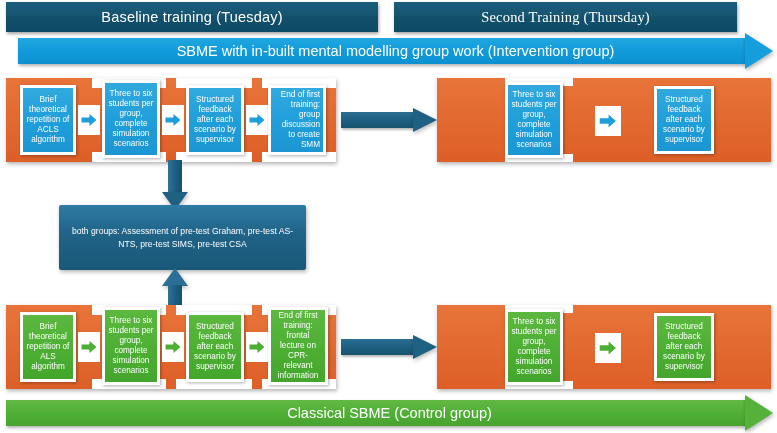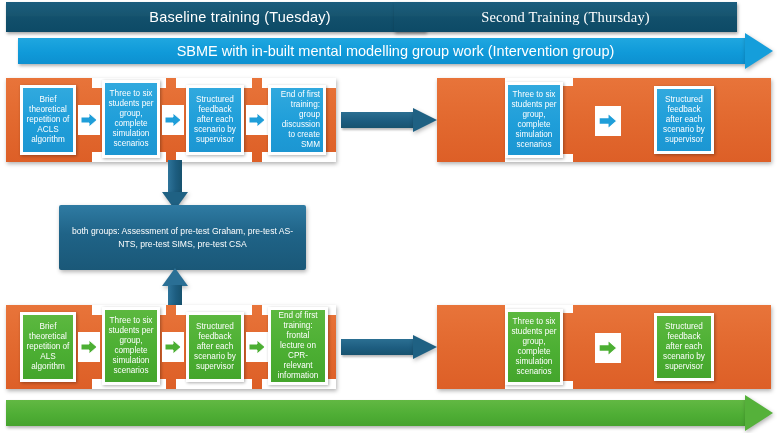--- a/index.html
+++ b/index.html
@@ -13,21 +13,21 @@
   .stage{position:absolute;left:0;top:0;width:777px;height:433px;}
 
   
   .hdr{
     position:absolute;top:2px;height:30px;
     background:linear-gradient(to bottom,#1b5d7e 0%,#17556f 45%,#12506c 50%,#0d4a66 100%);
     color:#ffffff;display:flex;align-items:center;justify-content:center;
     font-size:14.5px;letter-spacing:.2px;
     box-shadow:1px 2px 3px rgba(0,0,0,.35);
   }
-  .hdr-left{left:6px;width:372px;padding-left:48px;}
+  .hdr-left{left:6px;width:372px;}
   .hdr-right{left:394px;width:343px;font-family:Liberation Serif, serif;}
 
   
   .banner{
     position:absolute;height:26px;display:flex;align-items:center;justify-content:center;
     color:#ffffff;font-size:14.5px;
   }
   .banner .body{
     position:absolute;left:0;top:0;bottom:0;right:28px;
   }
@@ -261,15 +261,16 @@
         <path d="M1 5 H9 V1 L17 8 L9 15 V11 H1 Z" fill="#4caf33" stroke="#ffffff" stroke-width="1"></path>
       </svg>
   </div>
   <div class="step green" style="left:654px;top:313px;width:60px;height:68px;">
     <span>Structured feedback after each scenario by supervisor</span>
   </div>
 
   <div class="banner" id="banner-green">
     <div class="body"></div>
     <div class="head"></div>
+    <span class="txt">Classical SBME (Control group)</span>
   </div>
 
 </div>
 
 </body></html>

